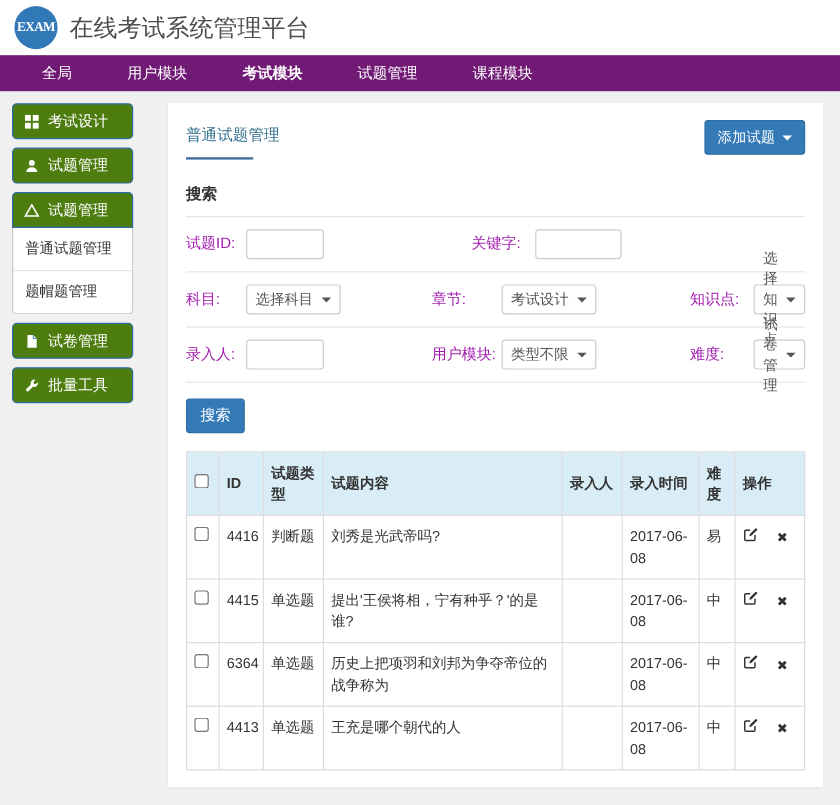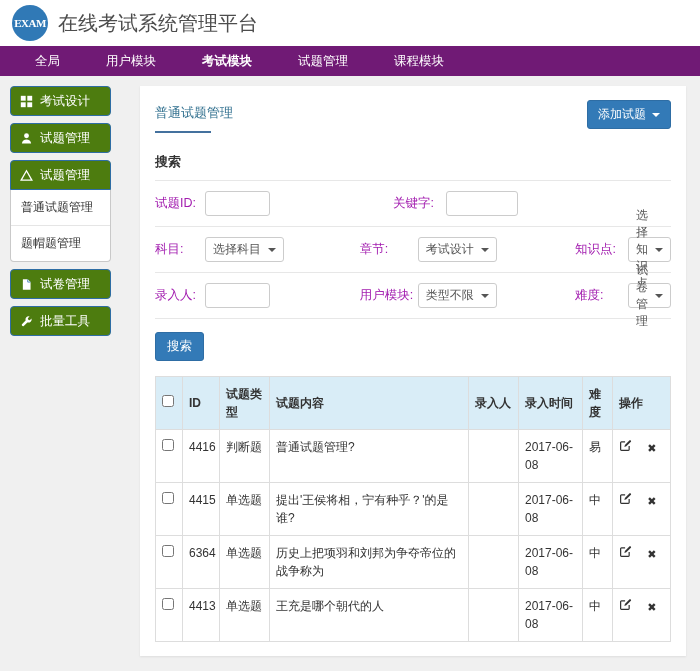--- a/index.html
+++ b/index.html
@@ -277,21 +277,21 @@
               <th>录入时间</th>
               <th>难度</th>
               <th>操作</th>
             </tr>
           </thead>
           <tbody>
             <tr>
               <td><input type="checkbox" style=""></td>
               <td>4416</td>
               <td>判断题</td>
-              <td>普通试题管理?</td>
+              <td>刘秀是光武帝吗?</td>
               <td></td>
               <td class="time-cell">2017-06-08</td>
               <td>易</td>
               <td class="ops-cell">
                 <span class="op-btn"><svg width="13" height="13" viewBox="0 0 16 16">
                       <path d="M12.5 8.5V13a1 1 0 0 1-1 1H3a1 1 0 0 1-1-1V4.5a1 1 0 0 1 1-1h4.5" fill="none" stroke="#333" stroke-width="1.5"></path>
                       <path d="M13.8 1.3l.9.9c.3.3.3.8 0 1.1L9 9l-2.4.7L7.3 7.3l5.4-5.4c.3-.3.8-.3 1.1 0z" fill="#333"></path>
                     </svg></span>
                 <span class="op-btn x-icon"></span>
               </td>

